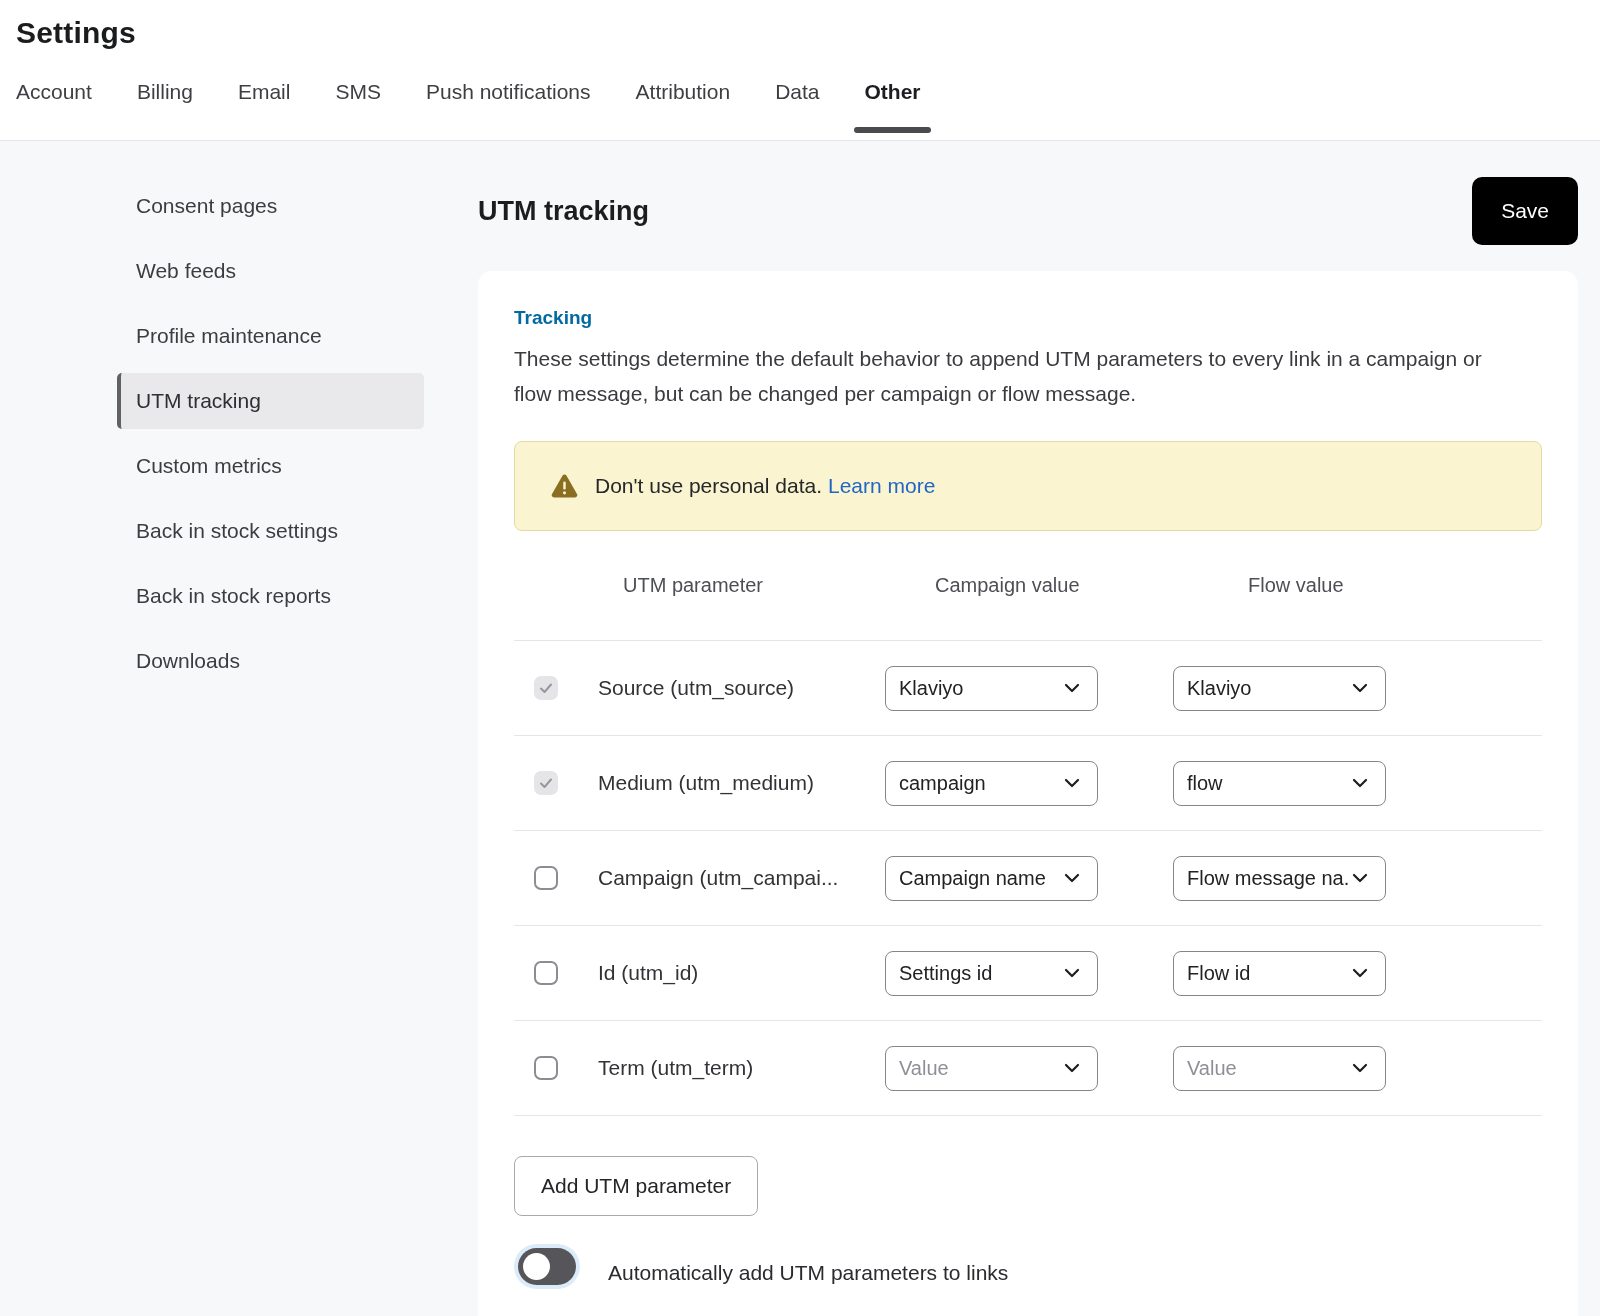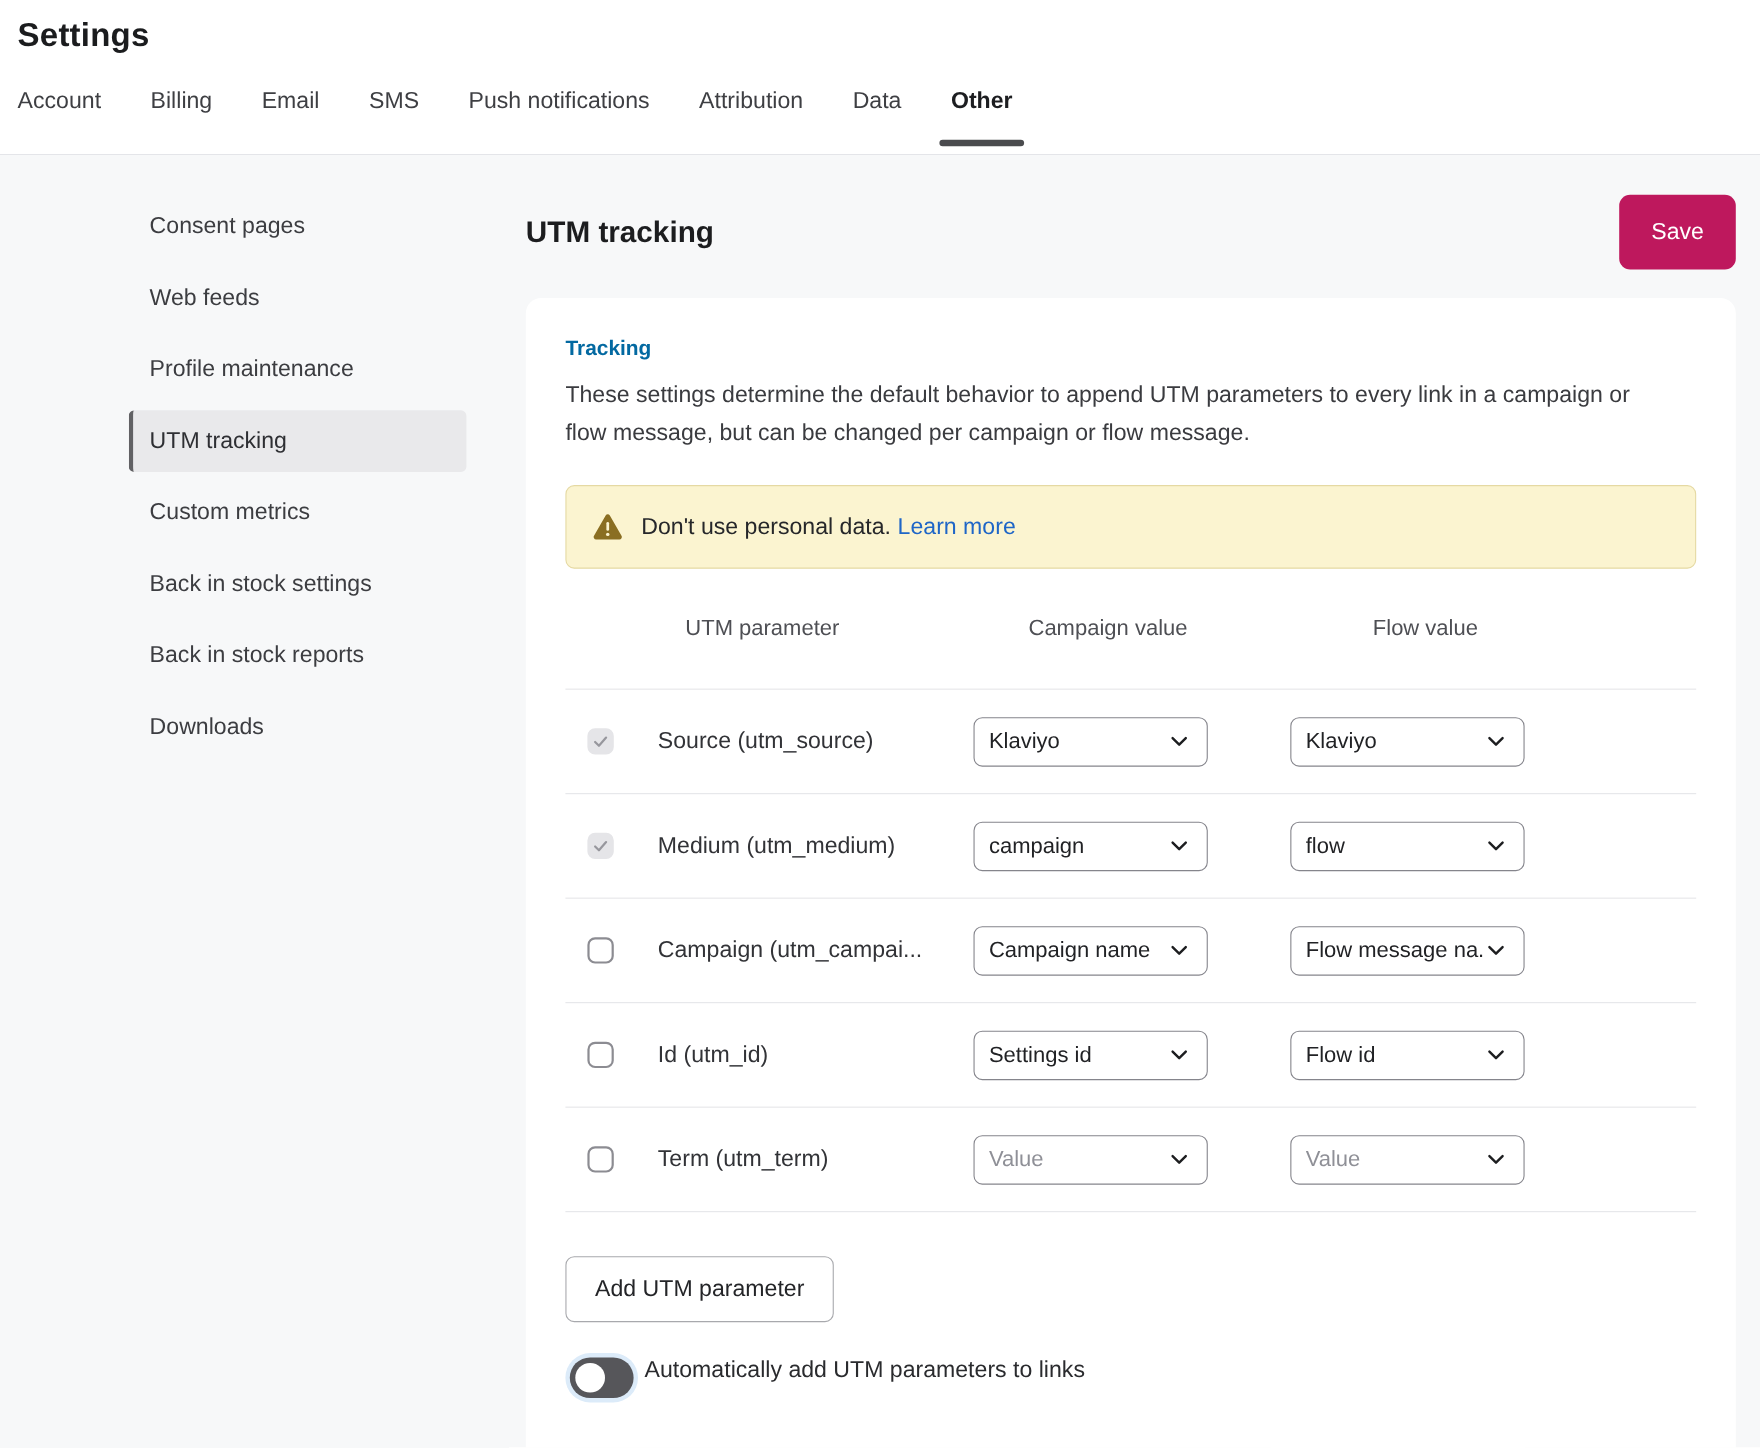--- a/index.html
+++ b/index.html
@@ -21,31 +21,31 @@
 
   .sidebar { width:420px; flex-shrink:0; padding:37px 0 0 117px; }
   .side-item { width:307px; height:56px; display:flex; align-items:center;
     padding-left:15px; margin-bottom:9px; font-size:21px; color:#3c3d41;
     border-left:4px solid transparent; border-radius:5px; cursor:pointer; }
   .side-item.selected { background:#e9e9eb; border-left-color:#616164; color:#2e2f33; }
 
   .main { flex:1; padding:36px 56px 0 58px; }
   .main-header { display:flex; justify-content:space-between; align-items:center; }
   .main-title { font-size:27px; font-weight:bold; color:#1c1d1f; }
-  .save-btn { background:#be185d; color:#fff; font-size:21px; padding:22px 29px;
+  .save-btn { background:#000000; color:#fff; font-size:21px; padding:22px 29px;
     border:none; border-radius:10px; cursor:pointer; font-family:inherit; }
 
   .card { background:#fff; border-radius:14px; margin-top:26px;
     padding:36px 36px 60px; min-height:1100px; }
   .card-heading { font-size:19px; font-weight:bold; color:#0369a1; }
   .card-desc { font-size:21px; color:#3a3b3f; line-height:35px; margin-top:12px; max-width:990px; }
 
   
-  .banner { margin-top:30px; height:76px; background:#fbf4d0; border:1px solid #e5d9a3;
-    border-radius:8px; display:flex; align-items:center; padding:0 24px; gap:17px; }
+  .banner { margin-top:30px; height:90px; background:#fbf4d0; border:1px solid #e5d9a3;
+    border-radius:8px; display:flex; align-items:center; padding:0 36px; gap:17px; }
   .warn-icon { width:27px; height:25px; flex-shrink:0; display:block; }
   .banner-text { font-size:21px; color:#26272a; }
   .banner-link { color:#1f66c7; text-decoration:none; margin-left:6px; cursor:pointer; }
 
   
   .utm-table { }
   .t-head, .t-row { display:grid; grid-template-columns:84px 287px 288px 294px; align-items:center; }
   .t-head { height:110px; border-bottom:1px solid #e5e6e9;gap:25px; }
   .t-head > div { font-size:20px; color:#4e4f54; }
   .t-row { height:95px; border-bottom:1px solid #e5e6e9; }
@@ -60,21 +60,21 @@
   .select { width:213px; height:45px; background:#fff; border:1px solid #85858c;
     border-radius:8px; display:flex; align-items:center; justify-content:space-between;
     padding:0 15px 0 13px; font-size:20px; color:#212225; cursor:pointer; }
   .select .sel-text { white-space:nowrap; overflow:hidden; }
   .select.ph .sel-text { color:#8f9097; }
   .chev { display:flex; align-items:center; }
 
   
   .add-btn { margin-top:40px; background:#fff; border:1px solid #a8a9ad; border-radius:8px;
     padding:17px 26px; font-size:21px; color:#242528; cursor:pointer; font-family:inherit; }
-  .toggle-row { margin-top:32px; display:flex; align-items:flex-start; gap:10px; }
+  .toggle-row { margin-top:32px; display:flex; align-items:flex-end; gap:32px; }
   .toggle { width:58px; height:37px; border-radius:19px; background:#56565a; position:relative;
     box-shadow:0 0 0 4px #dcebf9; cursor:pointer; flex-shrink:0; margin-left:4px; }
   .toggle .knob { position:absolute; left:5px; top:5px; width:27px; height:27px;
     border-radius:50%; background:#fff; }
   .toggle-label { font-size:21px; color:#2a2b2e; }
 </style>
 </head>
 <body>
 
 <header class="app-header">

